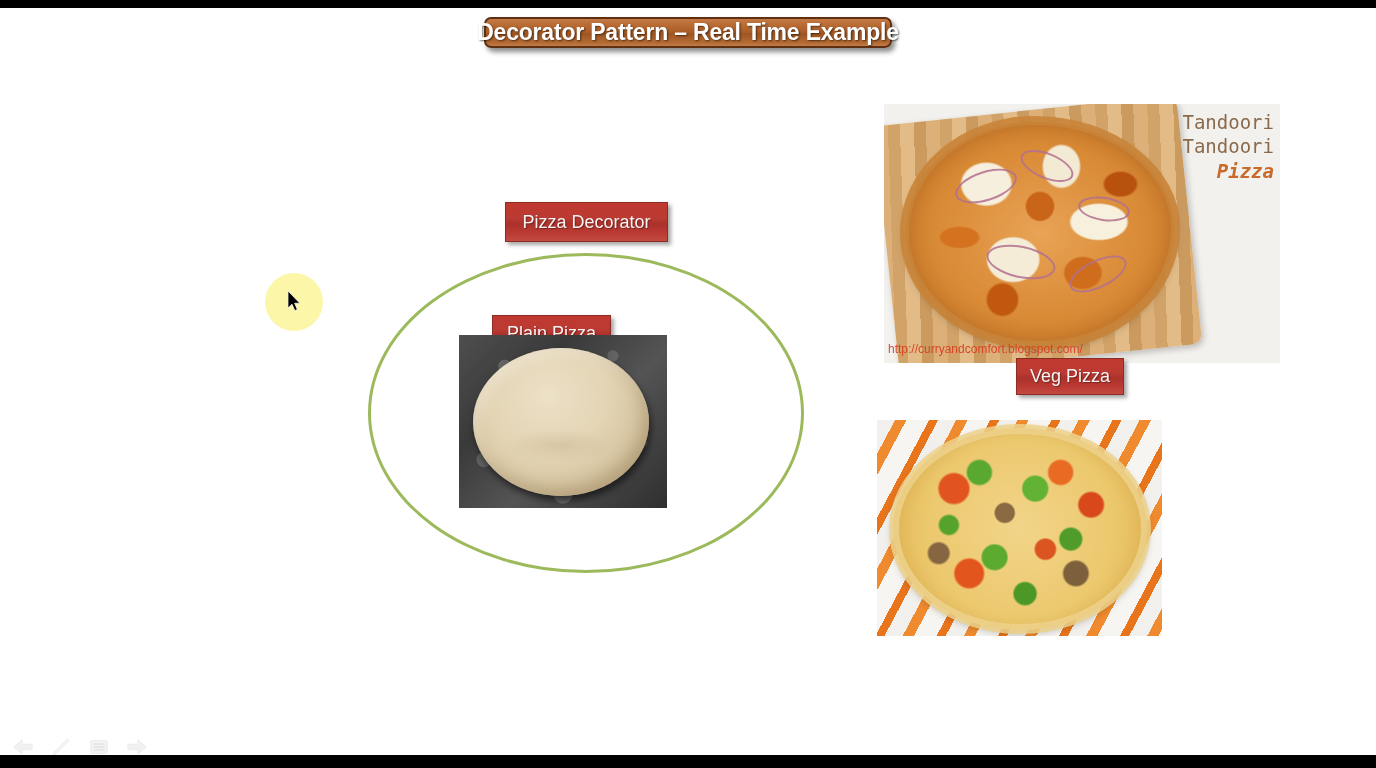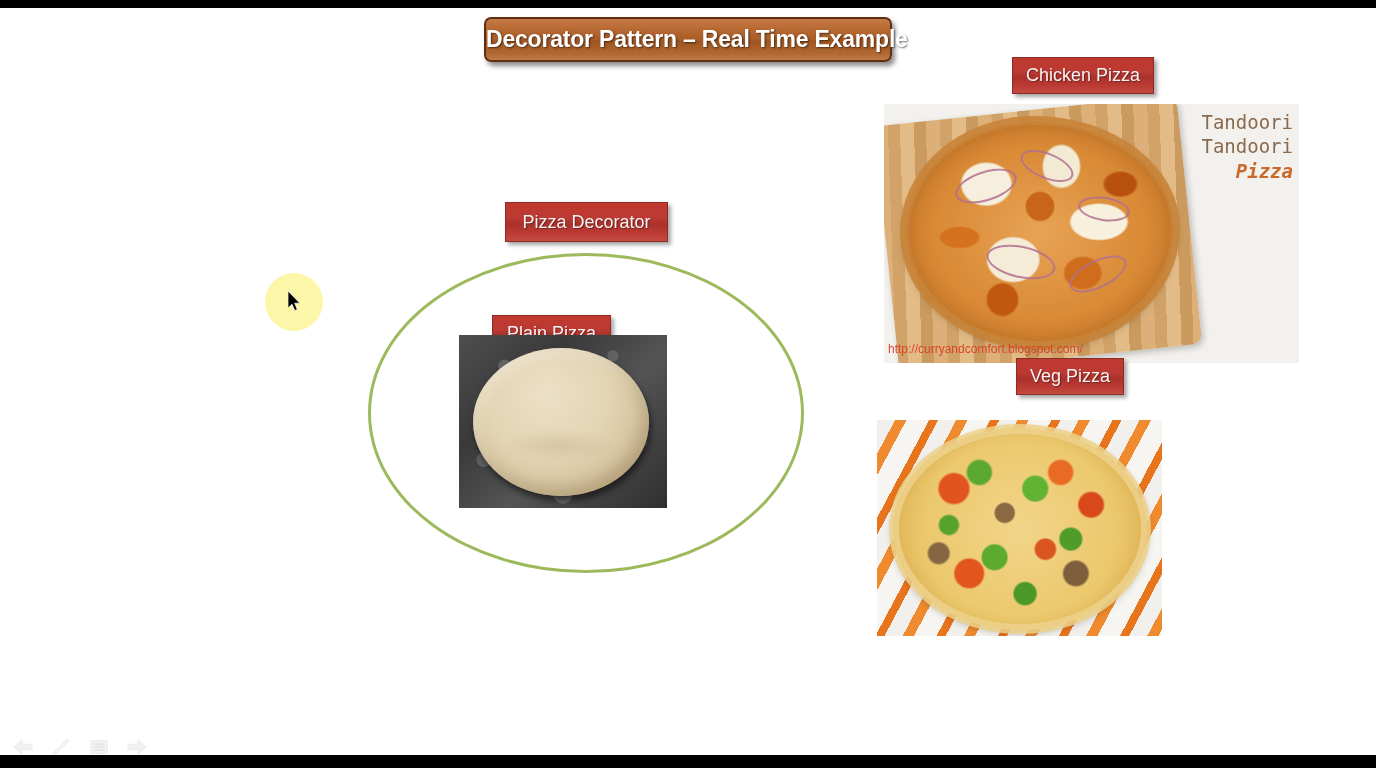--- a/index.html
+++ b/index.html
@@ -37,34 +37,35 @@
   }
   #bar-top { top: 0; height: 8px; }
   #bar-bottom { top: 755px; height: 13px; }
 
   
   #title-plaque {
     position: absolute;
     left: 484px;
     top: 9px;
     width: 408px;
-    height: 45px;
+    height: 31px;
     border: 2px solid #5e2f10;
     border-radius: 7px;
     box-sizing: border-box;
     background: linear-gradient(180deg,
         #c57a46 0%,
         #b96b34 22%,
         #a85b26 52%,
         #9d5521 53%,
         #b26831 85%,
         #c07b47 100%);
     box-shadow: 3px 4px 5px rgba(0,0,0,0.45);
     display: flex;
     align-items: center;
+    justify-content: center;
   }
   #title-plaque .title-text {
     color: #ffffff;
     font-size: 23px;
     font-weight: bold;
     letter-spacing: -0.2px;
     white-space: nowrap;
     text-shadow: 1px 1px 2px rgba(0,0,0,0.55);
   }
 
@@ -151,21 +152,20 @@
     background: radial-gradient(ellipse, rgba(190,168,130,0.35) 0%, rgba(190,168,130,0) 70%);
   }
 
   
   #photo-chicken-pizza {
     left: 884px;
     top: 96px;
     width: 396px;
     height: 259px;
     background: #f3f1ee;
-    padding-left: 19px;
   }
   #photo-chicken-pizza .board {
     position: absolute;
     left: 2px;
     top: 6px;
     width: 304px;
     height: 250px;
     transform: rotate(-6deg);
     background: repeating-linear-gradient(
         94deg,
@@ -344,23 +344,20 @@
     </div>
 
     <div class="red-label" id="label-plain-pizza">
       <span>Plain Pizza</span>
     </div>
 
     <div class="photo" id="photo-plain-pizza">
       <div class="dough"></div>
     </div>
 
-    <div class="red-label" id="label-chicken-pizza">
-      <span>Chicken Pizza</span>
-    </div>
 
     <div class="photo" id="photo-chicken-pizza">
       <div class="board"></div>
       <div class="pie">
         <div class="crust"></div>
         <div class="onion" style="left:18%;top:22%;width:60px;height:26px;transform:rotate(-18deg);"></div>
         <div class="onion" style="left:42%;top:14%;width:52px;height:22px;transform:rotate(22deg);"></div>
         <div class="onion" style="left:30%;top:56%;width:66px;height:28px;transform:rotate(12deg);"></div>
         <div class="onion" style="left:60%;top:62%;width:58px;height:24px;transform:rotate(-26deg);"></div>
         <div class="onion" style="left:64%;top:34%;width:48px;height:20px;transform:rotate(8deg);"></div>

